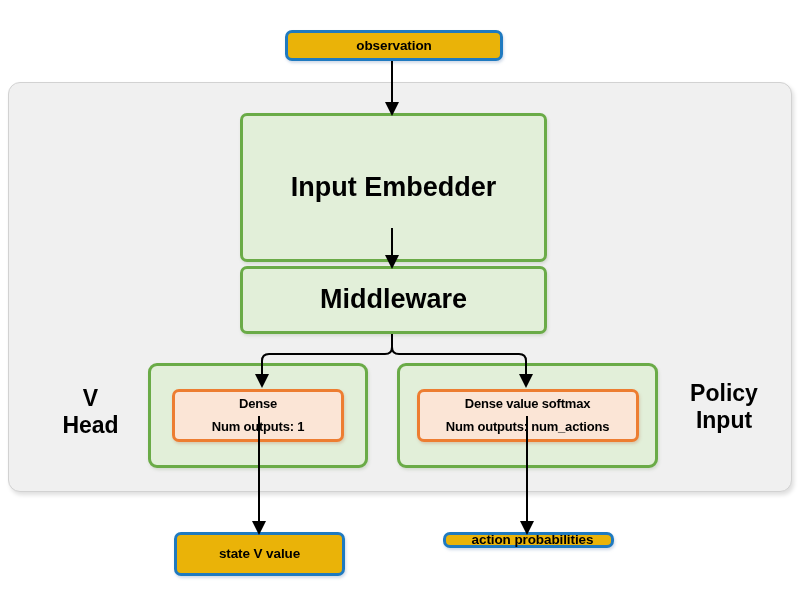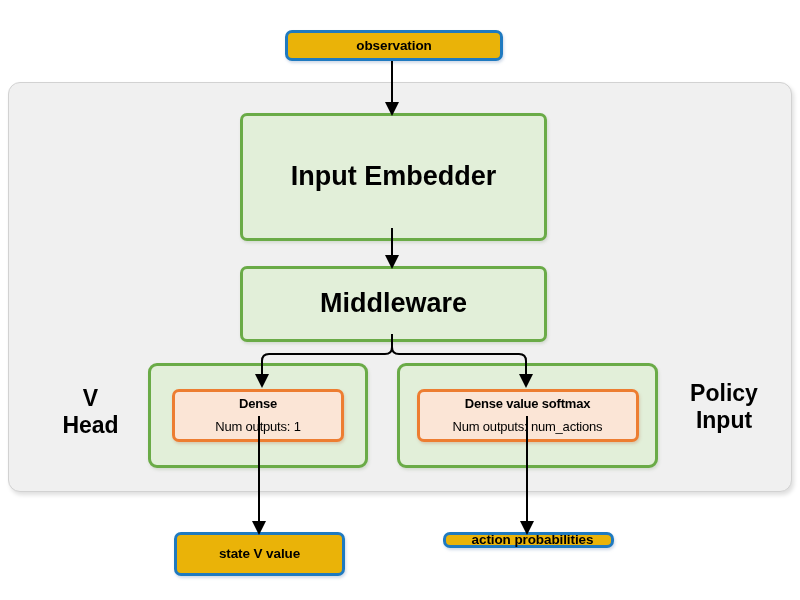--- a/index.html
+++ b/index.html
@@ -65,21 +65,21 @@
     box-shadow: 1px 2px 3px rgba(200,160,130,0.45);
     padding: 2px 6px;
   }
   .dense-title {
     font-size: 13px;
     font-weight: bold;
     letter-spacing: -0.2px;
   }
   .dense-sub {
     font-size: 13px;
-    font-weight: normal;
+    font-weight: bold;
     letter-spacing: -0.2px;
     margin-top: 8px;
   }
 
   .head-label {
     position: absolute;
     font-size: 23px;
     font-weight: bold;
     color: #000000;
     text-align: center;
@@ -115,25 +115,25 @@
 <body>
 
 <div id="stage">
 
   <div id="outer-panel"></div>
 
   <div class="box io-box" style="left:285px; top:30px; width:218px; height:31px;">
     <span>observation</span>
   </div>
 
-  <div class="box stage-box" style="left:240px; top:113px; width:307px; height:128px; font-size:27px;">
+  <div class="box stage-box" style="left:240px; top:113px; width:307px; height:149px; font-size:27px;">
     <span>Input Embedder</span>
   </div>
 
-  <div class="box stage-box" style="left:240px; top:266px; width:307px; height:76px; font-size:27px;">
+  <div class="box stage-box" style="left:240px; top:266px; width:307px; height:68px; font-size:27px;">
     <span>Middleware</span>
   </div>
 
   <div class="box group-box" style="left:148px; top:363px; width:220px; height:105px;">
     <div class="box dense-box" style="position:relative; left:0; top:0; width:172px; height:53px;">
       <span class="dense-title">Dense</span>
       <span class="dense-sub">Num outputs: 1</span>
     </div>
   </div>
 

